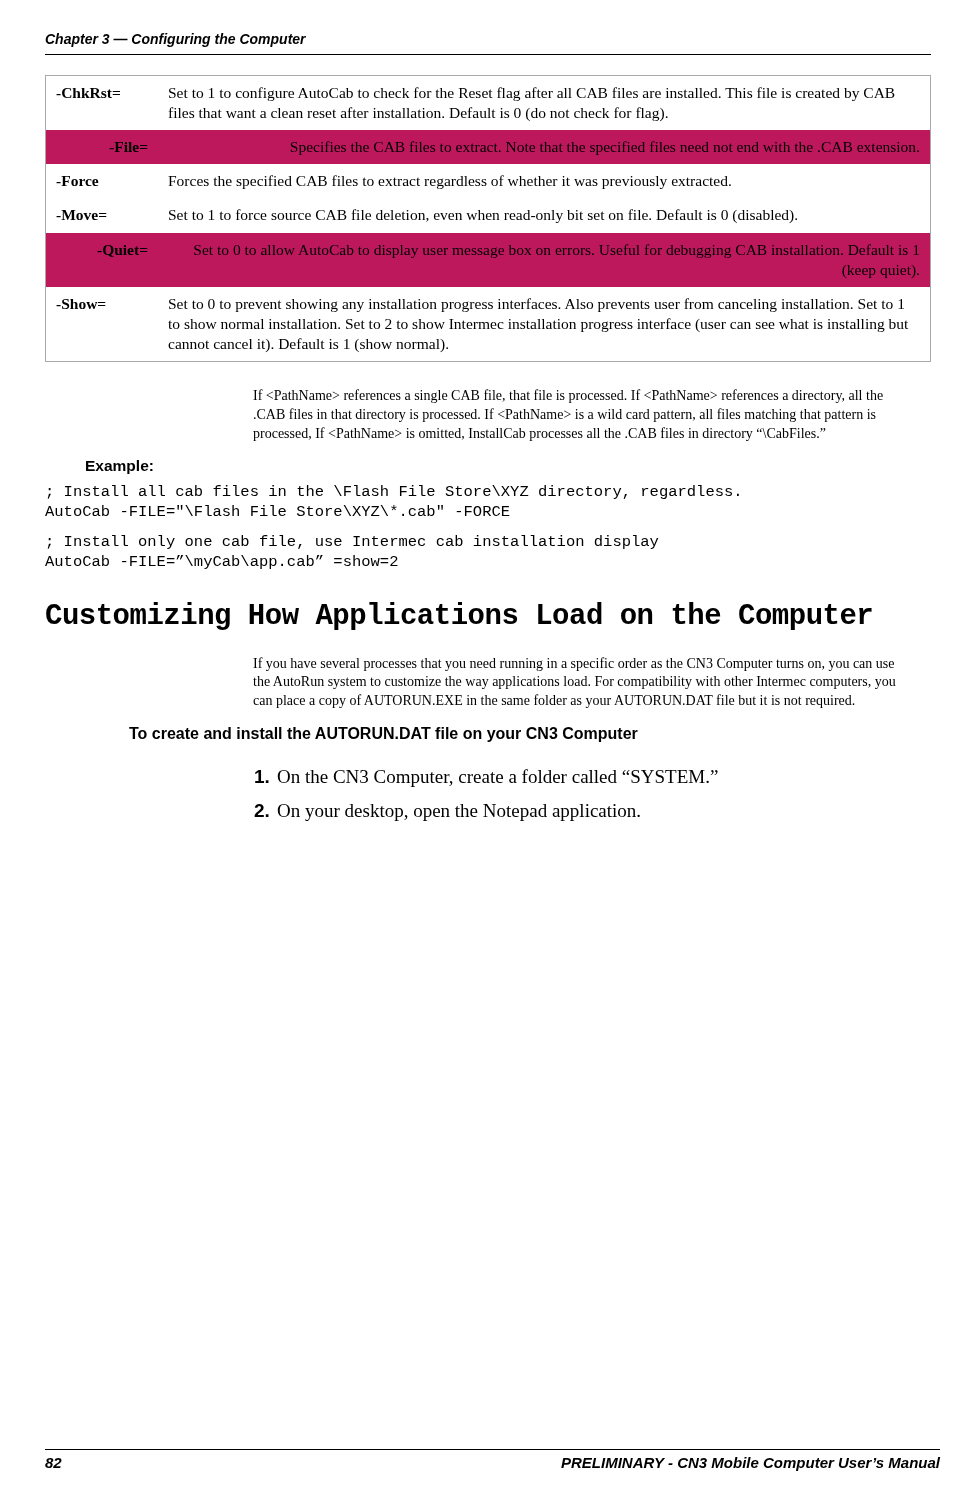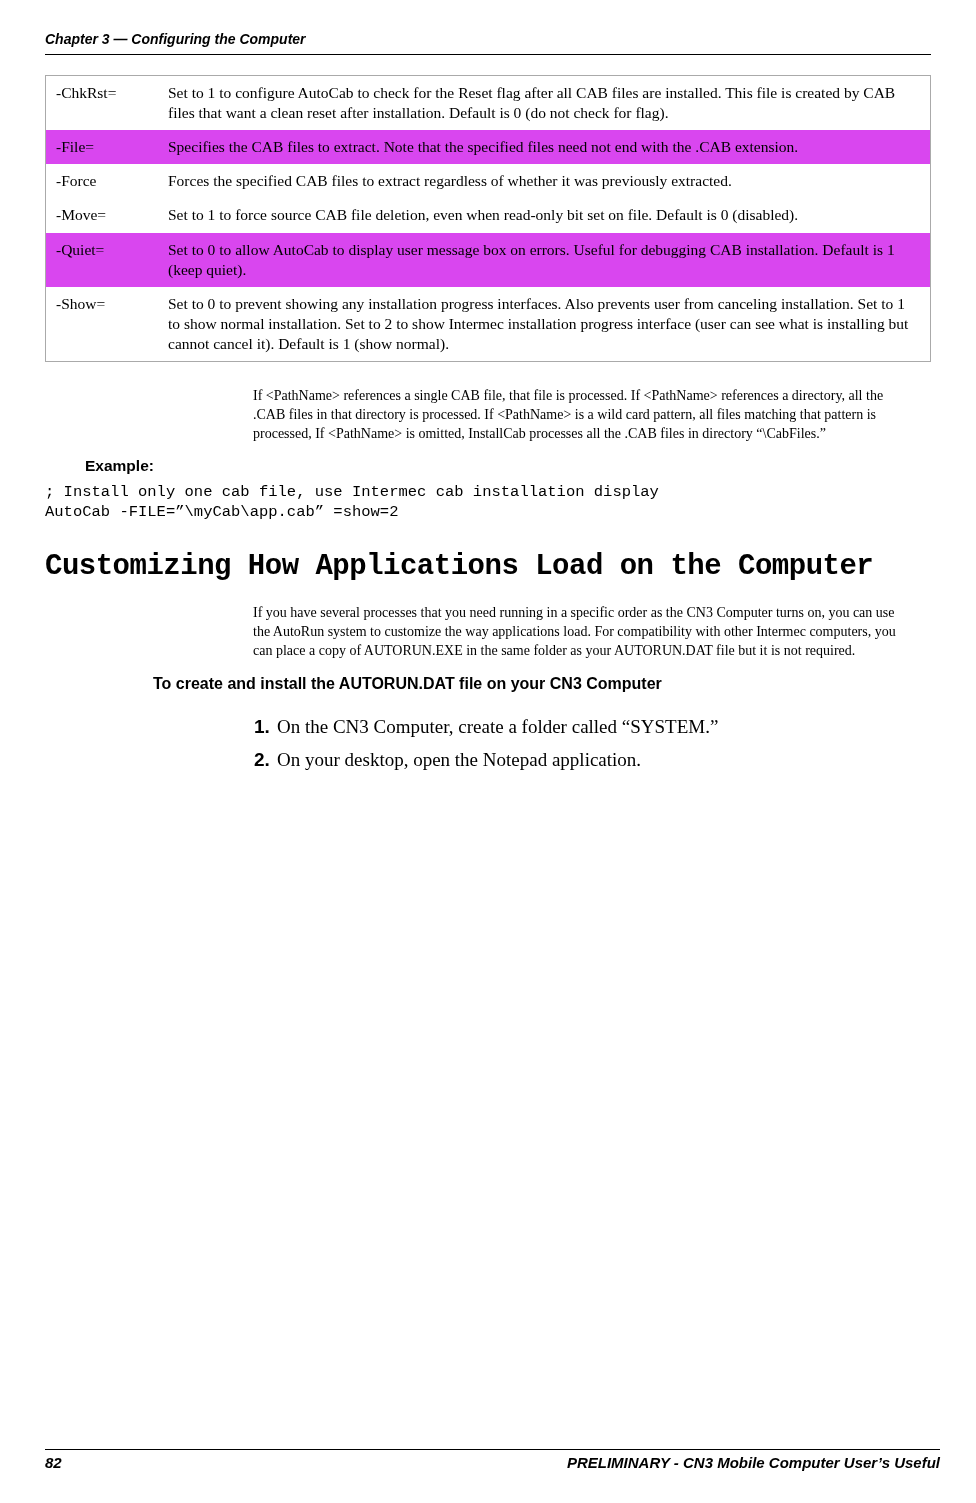--- a/index.html
+++ b/index.html
@@ -39,22 +39,23 @@
   }
   table.params td {
     padding: 7px 10px;
     vertical-align: top;
     font-size: 15.5px;
     line-height: 1.3;
   }
   table.params td.key {
     width: 92px;
     white-space: nowrap;
+    font-weight: bold;
   }
-  tr.shaded { background: #d946ef; }
+  tr.shaded { background: #be185d; text-align: right; }
   .body-para {
     margin-left: 208px;
     margin-right: 20px;
     margin-bottom: 12px;
     font-size: 14px;
     line-height: 1.35;
   }
   .example-label {
     font-family: Arial, Helvetica, sans-serif;
     font-weight: bold;
@@ -75,21 +76,21 @@
     font-weight: 900;
     font-size: 29px;
     margin-top: 25px;
     margin-bottom: 18px;
     letter-spacing: -0.5px;
   }
   .sub-heading {
     font-family: Arial, Helvetica, sans-serif;
     font-weight: bold;
     font-size: 16px;
-    margin-left: 108px;
+    margin-left: 84px;
     margin-bottom: 8px;
   }
   ol.steps {
     margin-left: 208px;
     padding-left: 22px;
     font-size: 19px;
   }
   ol.steps li {
     margin-bottom: 8px;
     padding-left: 2px;
@@ -151,35 +152,37 @@
     <tr>
       <td class="key">-Show=</td>
       <td>Set to 0 to prevent showing any installation progress interfaces. Also prevents user from canceling installation. Set to 1 to show normal installation. Set to 2 to show Intermec installation progress interface (user can see what is installing but cannot cancel it). Default is 1 (show normal).</td>
     </tr>
   </tbody>
     </table>
 
   <p class="body-para">If &lt;PathName&gt; references a single CAB file, that file is processed. If &lt;PathName&gt; references a directory, all the .CAB files in that directory is processed. If &lt;PathName&gt; is a wild card pattern, all files matching that pattern is processed, If &lt;PathName&gt; is omitted, InstallCab processes all the .CAB files in directory “\CabFiles.”</p>
 
   <div class="example-label">Example:</div>
+  <pre class="code">; Install all cab files in the \Flash File Store\XYZ directory, regardless.
+AutoCab -FILE="\Flash File Store\XYZ\*.cab" -FORCE</pre>
   <pre class="code">; Install only one cab file, use Intermec cab installation display
 AutoCab -FILE=”\myCab\app.cab” =show=2</pre>
 
   <h1 class="section">Customizing How Applications Load on the Computer</h1>
 
   <p class="body-para">If you have several processes that you need running in a specific order as the CN3 Computer turns on, you can use the AutoRun system to customize the way applications load. For compatibility with other Intermec computers, you can place a copy of AUTORUN.EXE in the same folder as your AUTORUN.DAT file but it is not required.</p>
 
   <div class="sub-heading">To create and install the AUTORUN.DAT file on your CN3 Computer</div>
 
   <ol class="steps">
     <li>On the CN3 Computer, create a folder called “SYSTEM.”</li>
     <li>On your desktop, open the Notepad application.</li>
   </ol>
 
   <div class="footer">
     <hr class="footer-rule">
     <div class="footer-row">
       <span>82</span>
-      <span>PRELIMINARY - CN3 Mobile Computer User’s Useful</span>
+      <span>PRELIMINARY - CN3 Mobile Computer User’s Manual</span>
     </div>
   </div>
 
 </div>
 
 </body></html>

